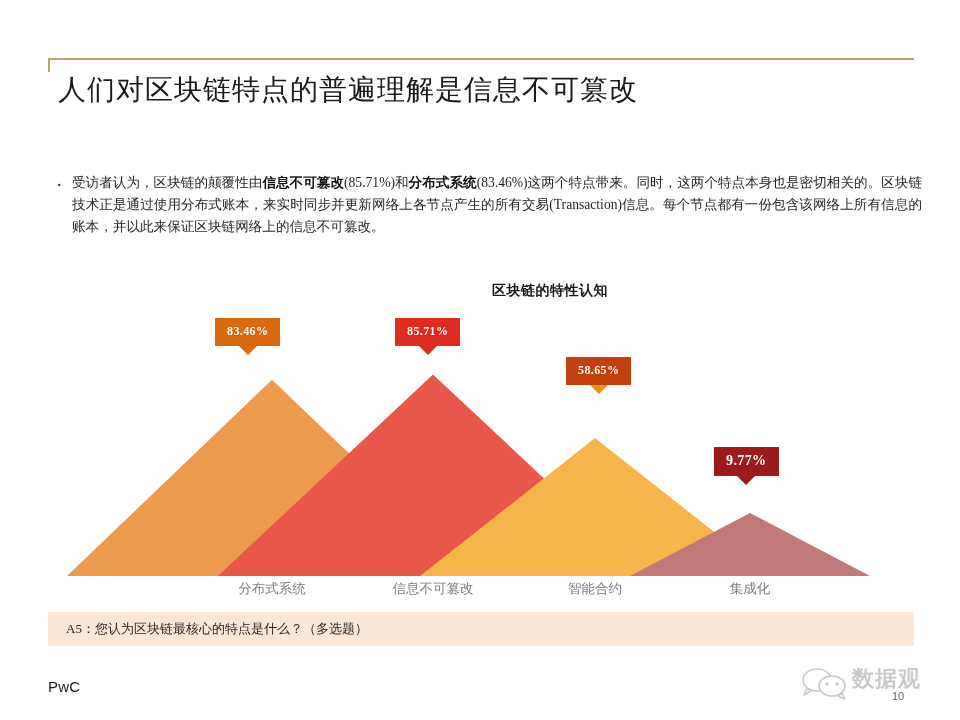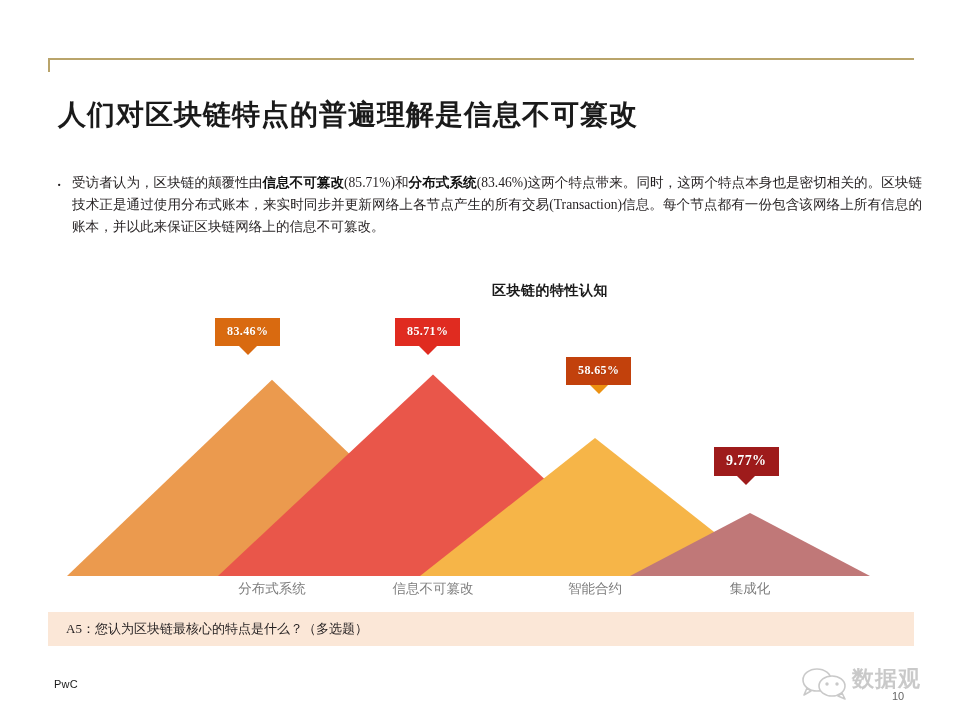--- a/index.html
+++ b/index.html
@@ -12,24 +12,23 @@
   }
   .slide{position:absolute;left:0;top:0;width:960px;height:720px;background:#fff;}
 
   
   .top-rule{position:absolute;left:48px;top:58px;width:866px;height:2px;background:#b9a46b;}
   .top-rule-tick{position:absolute;left:48px;top:58px;width:2px;height:14px;background:#b9a46b;}
 
   
   .title{
     position:absolute;left:58px;top:72px;width:860px;
-    font-size:28px;font-weight:bold;color:#1a1a1a;
+    font-size:28px;font-weight:normal;color:#1a1a1a;
     letter-spacing:1px;line-height:1.25;
     font-family:"Liberation Serif","DejaVu Serif",serif;
-    margin-top:25px;
   }
 
   
   .bullets{position:absolute;left:50px;top:172px;width:872px;}
   .bullet{position:relative;padding-left:22px;margin-bottom:6px;
           font-size:13.6px;line-height:1.62;color:#231f20;text-align:justify;}
   .bullet::before{content:"·";position:absolute;left:6px;top:-2px;font-size:19px;color:#231f20;}
   .bullet b{font-weight:bold;color:#111;}
 
   
@@ -78,23 +77,23 @@
     position:absolute;left:48px;top:612px;width:866px;height:34px;
     background:#fbe7d7;
   }
   .qband .qtext{
     position:absolute;left:18px;top:8px;
     font-size:13px;color:#231f20;white-space:nowrap;
   }
 
   
   .pwc{
-    position:absolute;left:54px;top:678px;
+    position:absolute;left:48px;top:678px;
     font-family:"Liberation Sans","DejaVu Sans",sans-serif;
-    font-size:11px;color:#1a1a1a;letter-spacing:.2px;
+    font-size:15px;color:#1a1a1a;letter-spacing:.2px;
   }
   .pagenum{
     position:absolute;left:892px;top:690px;
     font-size:11px;color:#666;
     font-family:Liberation Sans, sans-serif;
   }
   .watermark{
     position:absolute;left:800px;top:660px;width:150px;height:44px;
     opacity:.45;
   }

